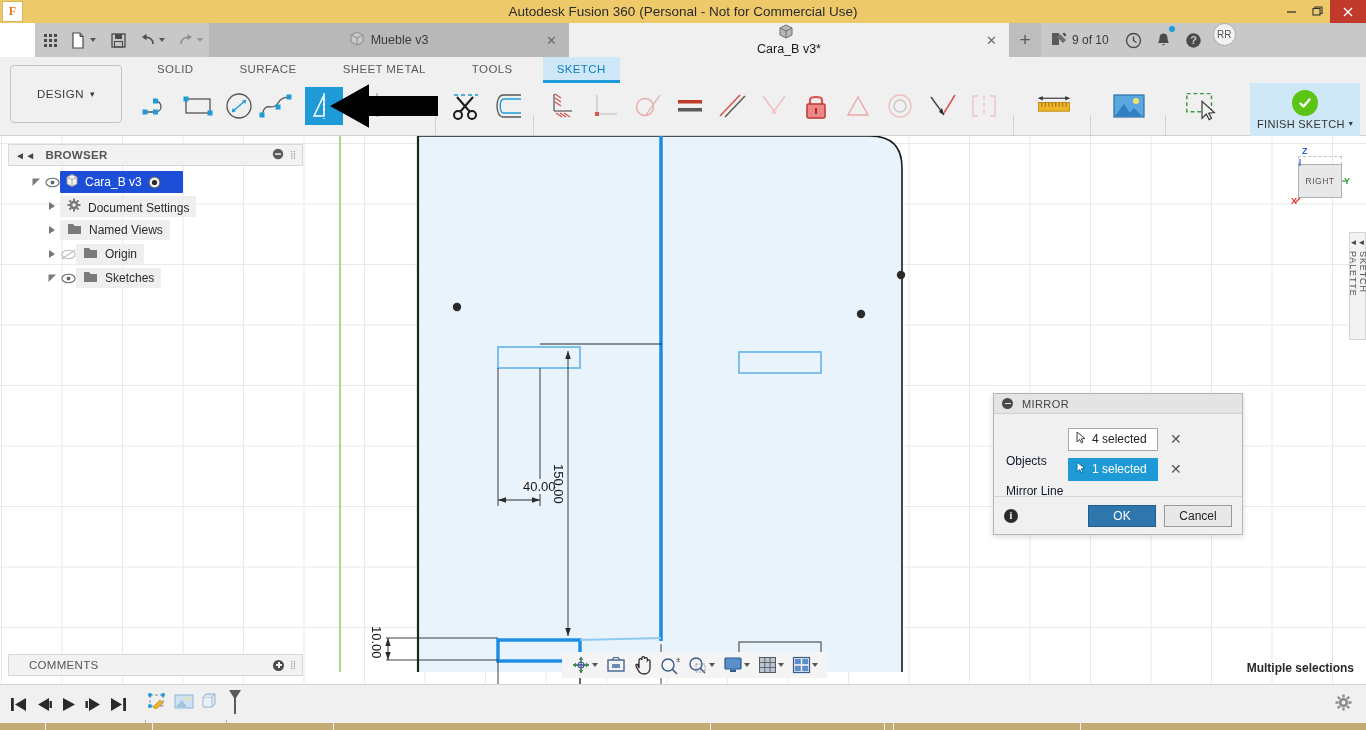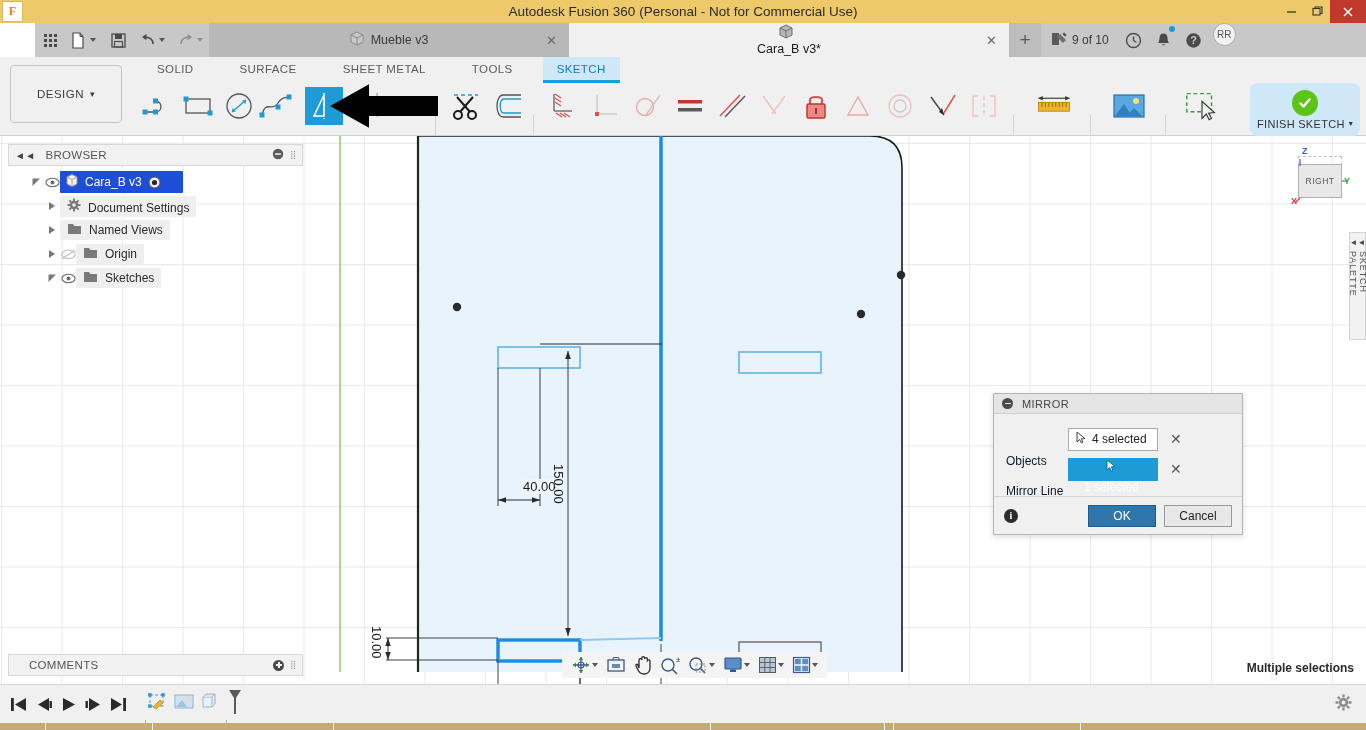--- a/index.html
+++ b/index.html
@@ -103,21 +103,21 @@
   }
   .tool.sel { background: #1e9ad6; }
   .grouplabel {
     position: absolute; font-size: 11px; color: #444; letter-spacing: .3px;
     white-space: nowrap;
   }
   .sep { position: absolute; top: 32px; width: 1px; height: 42px; background: #d2d2d2; }
   .finish-sketch {
     position: absolute; right: 6px; top: 26px; width: 110px; height: 53px;
     background: #cfe8f7; display: flex; flex-direction: column;
-    align-items: center; justify-content: center; gap: 2px; border-radius: 8px;
+    align-items: center; justify-content: center; gap: 2px;
   }
   .check-circle {
     width: 26px; height: 26px; border-radius: 50%; background: #5cc415;
     display: flex; align-items: center; justify-content: center;
   }
 
   
   .canvas {
     position: absolute; left: 0; top: 136px; width: 1366px; height: 548px;
     background: #ffffff; overflow: hidden;
@@ -133,21 +133,21 @@
 
   
   .browser {
     position: absolute; left: 8px; top: 8px; width: 295px;
   }
   .browser-hdr {
     height: 22px; background: #f2f2f2; border: 1px solid #d8d8d8;
     display: flex; align-items: center; padding: 0 6px;
     font-size: 11.5px; color: #555; letter-spacing: .3px;
   }
-  .browser-hdr .lbl { margin-left: 10px; }
+  .browser-hdr .lbl { margin-left: 10px; font-weight: bold; }
   .browser-hdr .right { margin-left: auto; display: flex; align-items: center; gap: 6px; }
   .tree { margin-top: 4px; }
   .trow {
     height: 24px; display: flex; align-items: center; font-size: 12px; color: #2a2a2a;
   }
   .tw { width: 16px; display: flex; align-items: center; justify-content: center; }
   .tri { width: 0; height: 0; border-left: 6px solid #777; border-top: 4px solid transparent; border-bottom: 4px solid transparent; }
   .eye { width: 16px; display: flex; align-items: center; justify-content: center; }
   .tlabel { background: #efefef; padding: 2px 7px; border-radius: 1px; }
   .tlabel.selected { background: #1d4ed8; color: #ffffff; padding: 2px 22px 2px 18px; }
@@ -169,21 +169,21 @@
   }
   .mini-circ::after { content: ""; width: 6px; height: 1.5px; background: #e4e4e4; }
   .mirror-body { padding: 10px 0 12px; }
   .mrow { height: 30px; display: flex; align-items: center; padding: 0 12px; }
   .mrow .mlbl { width: 62px; font-size: 12px; color: #0f172a; margin-top: 44px; }
   .selbox {
     height: 23px; min-width: 90px; display: flex; align-items: center;
     gap: 5px; padding: 0 10px 0 7px; font-size: 12px;
     background: #ffffff; border: 1px solid #a9a9a9; color: #222;
   }
-  .selbox.active { background: #1e9ad6; border-color: #1e9ad6; color: #ffffff; flex-direction: column; }
+  .selbox.active { background: #1e9ad6; border-color: #1e9ad6; color: #ffffff; }
   .xbtn { margin-left: 12px; font-size: 14px; color: #555; }
   .mirror-foot {
     height: 38px; border-top: 1px solid #d6d6d6; display: flex;
     align-items: center; padding: 0 10px;
   }
   .info-i {
     width: 14px; height: 14px; border-radius: 50%; background: #2b2b2b;
     color: #fff; font-size: 10px; display: flex; align-items: center;
     justify-content: center; font-family: "Liberation Serif", serif; font-weight: bold;
   }

